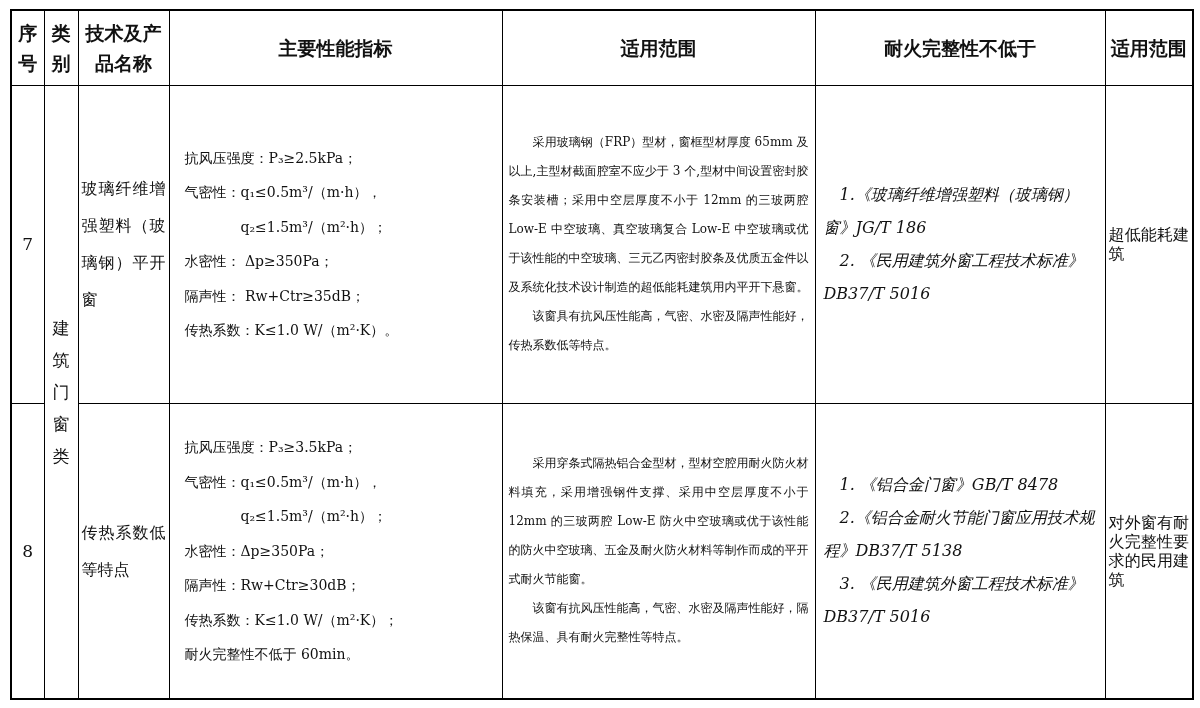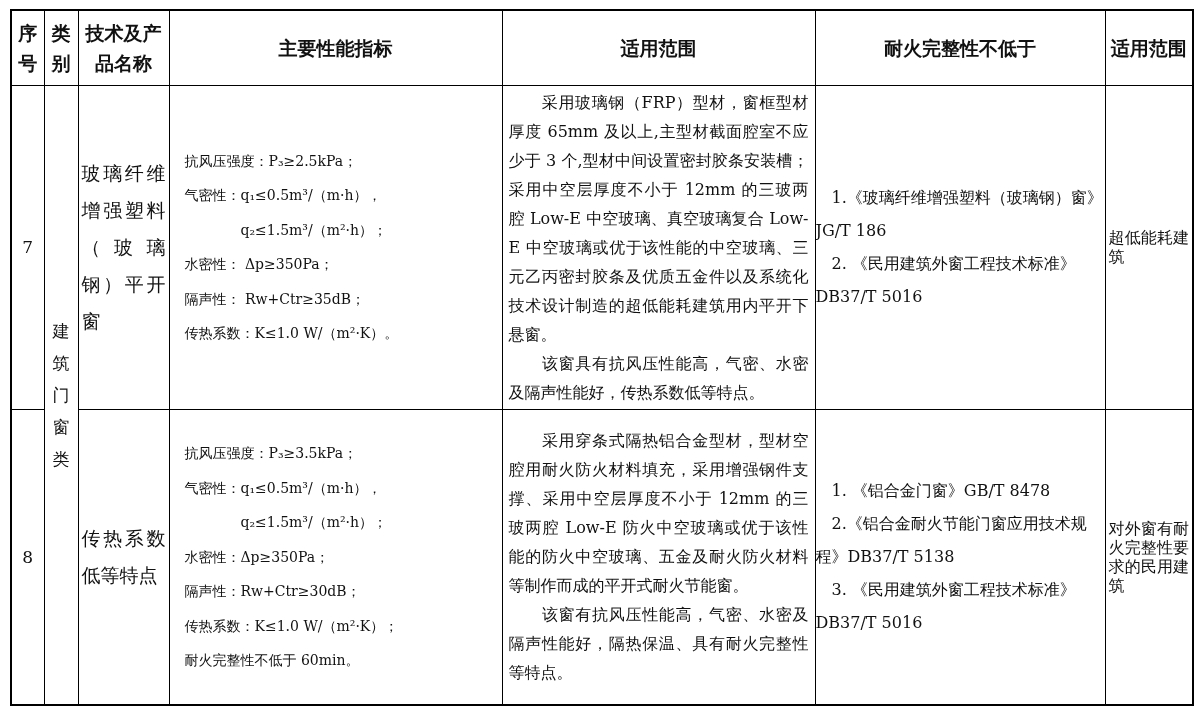--- a/index.html
+++ b/index.html
@@ -49,44 +49,45 @@
     text-align: center;
     font-size: 17px;
   }
   .c-cat {
     text-align: center;
     font-size: 17px;
     white-space: pre-line;
     line-height: 32px;
   }
   .c-prod {
-    font-size: 19px;
+    font-size: 16px;
     line-height: 37px;
     padding: 0 3px;
     text-align: justify;
   }
   .c-perf {
     font-size: 14px;
     line-height: 34.5px;
     padding: 0 4px 0 15px;
     white-space: pre-wrap;
   }
   .c-feat {
-    font-size: 16px;
+    font-size: 12px;
     line-height: 29px;
     padding: 2px 6px;
     white-space: pre-wrap;
     text-align: justify;
     margin-top: 24px;
   }
   .c-std {
     font-size: 16px;
     line-height: 33px;
-    padding: 0 0;
+    padding: 0 8px;
     white-space: pre-wrap;
+    font-style: italic;
   }
   .c-scope {
     font-size: 16px;
     line-height: 19px;
     padding: 0 3px;
     text-align: justify;
   }
 </style>
 </head>
 <body>

